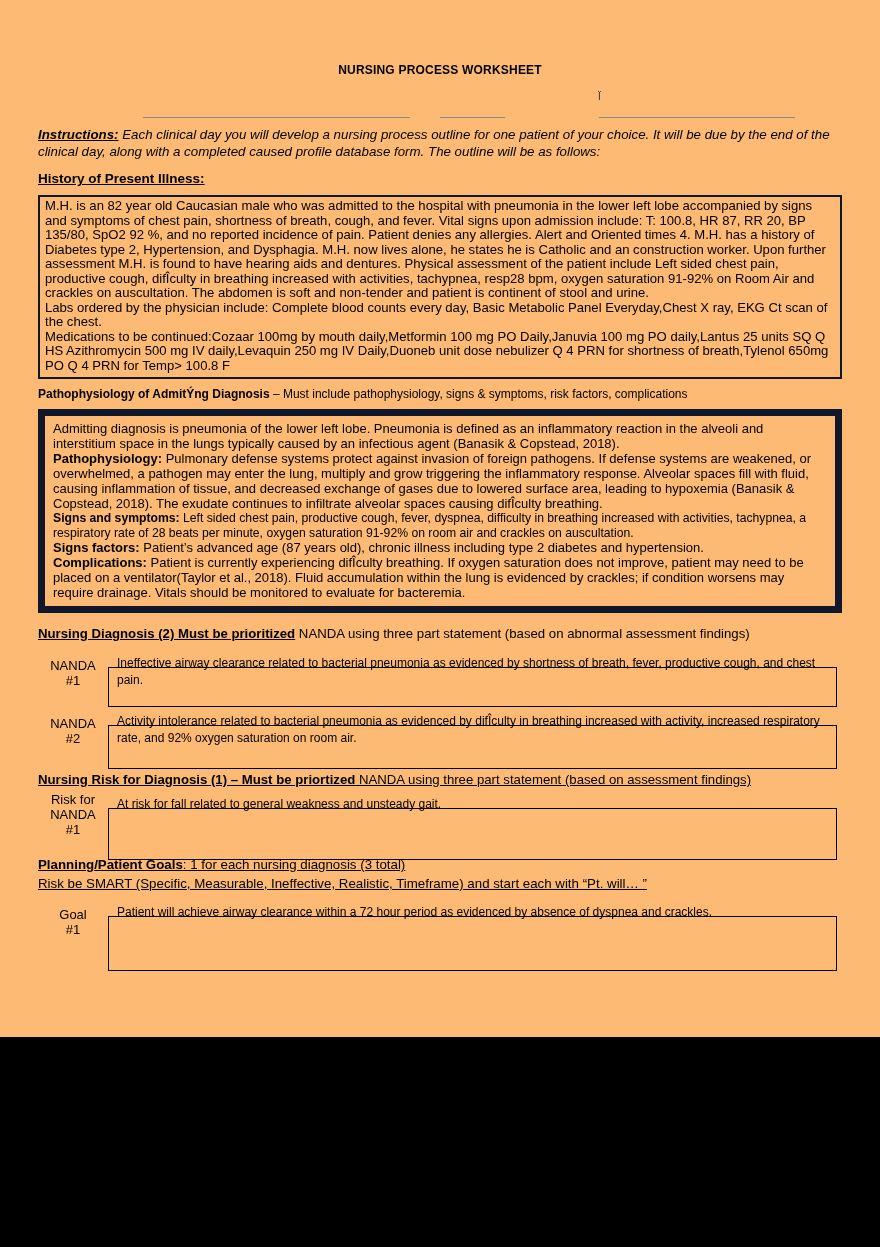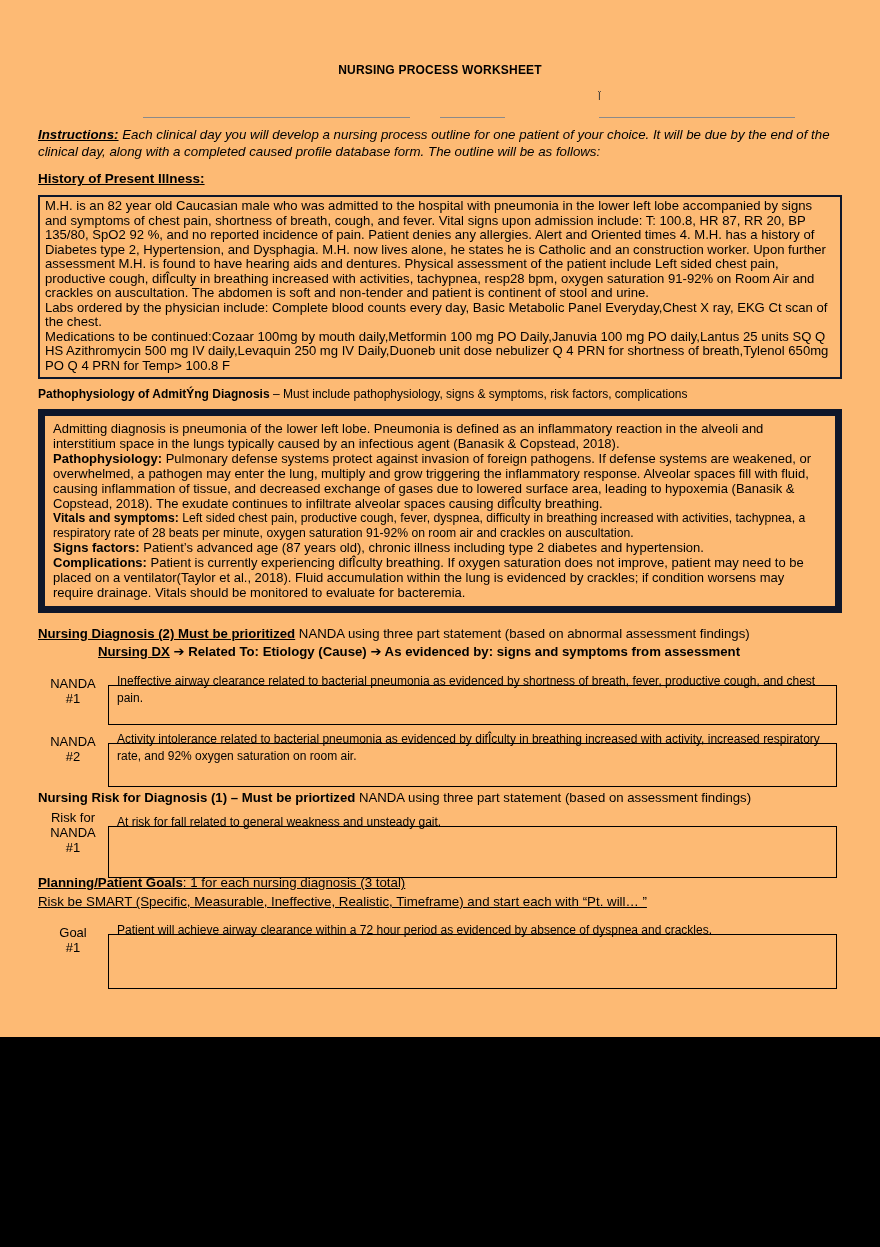--- a/index.html
+++ b/index.html
@@ -44,21 +44,21 @@
   .dx-box { position:absolute; left:0; right:0; border:1px solid #000; background:transparent; z-index:1; }
 
   .row-nanda1 { margin-top:10px; }
   .nanda1-content { min-height:56px; }
   .nanda1-box { top:16px; height:40px; }
 
   .row-nanda2 { margin-top:2px; }
   .nanda2-content { min-height:60px; }
   .nanda2-box { top:16px; height:44px; }
 
-  .risk-heading { margin-top:3px; font-size:13.2px; }
+  .risk-heading { margin-top:3px; font-size:13.2px; text-decoration:underline; }
   .risk-heading .b { font-weight:bold; }
 
   .risk-sub-row { display:flex; margin-top:7px; align-items:flex-end; }
   .risk-blank { width:180px; flex:none; border-bottom:1px solid #000; height:14px; }
   .risk-subheading { width:440px; text-align:center; font-weight:bold; font-size:13.2px; }
 
   .row-risk { margin-top:5px; }
   .risk-label { padding-top:0; }
   .risk-content { min-height:68px; }
   .risk-box { top:16px; height:52px; }
@@ -96,28 +96,27 @@
       <p>M.H. is an 82 year old Caucasian male who was admitted to the hospital with pneumonia in the lower left lobe accompanied by signs and symptoms of chest pain, shortness of breath, cough, and fever. Vital signs upon admission include: T: 100.8, HR 87, RR 20, BP 135/80, SpO2 92 %,  and no reported incidence of pain. Patient denies any allergies. Alert and Oriented times 4. M.H. has a history of Diabetes type 2, Hypertension, and Dysphagia. M.H. now lives alone, he states he is Catholic and an construction worker. Upon further assessment M.H. is found to have hearing aids and dentures. Physical assessment of the patient include Left sided chest pain, productive cough, difÎculty in breathing increased with activities, tachypnea, resp28 bpm, oxygen saturation 91-92% on Room Air and crackles on auscultation. The abdomen is soft and non-tender and patient is continent of stool and urine.</p>
       <p>Labs ordered by the physician include:  Complete blood counts every day, Basic Metabolic Panel Everyday,Chest X ray, EKG Ct scan of the chest.</p>
       <p>Medications to be continued:Cozaar 100mg by mouth daily,Metformin 100 mg PO Daily,Januvia 100 mg PO daily,Lantus 25 units SQ  Q HS  Azithromycin 500 mg IV daily,Levaquin 250 mg IV Daily,Duoneb unit dose nebulizer Q 4 PRN for shortness of breath,Tylenol 650mg PO Q 4 PRN for Temp&gt; 100.8 F</p>
     </div>
 
     <p class="patho-heading"><b>Pathophysiology of AdmitÝng Diagnosis</b><span> – Must include pathophysiology, signs &amp; symptoms, risk factors, complications</span></p>
 
     <div class="box patho-box">
       <p>Admitting diagnosis is pneumonia of the lower left lobe. Pneumonia is defined as an inflammatory reaction in the alveoli and interstitium space in the lungs typically caused by an infectious agent (Banasik &amp; Copstead, 2018).</p>
       <p><b>Pathophysiology:</b><span> Pulmonary defense systems protect against invasion of foreign pathogens. If defense systems are weakened, or overwhelmed, a pathogen may enter the lung, multiply and grow triggering the inflammatory response. Alveolar spaces fill with fluid, causing inflammation of tissue, and decreased exchange of gases due to lowered surface area, leading to hypoxemia (Banasik &amp; Copstead, 2018). The exudate continues to infiltrate alveolar spaces causing difÎculty breathing.</span></p>
-      <p class="small"><b>Vitals and symptoms:</b><span> Left sided chest pain, productive cough,  fever, dyspnea, difficulty in breathing increased with activities, tachypnea, a respiratory rate of 28 beats per minute, oxygen saturation 91-92% on room air and crackles on auscultation.</span></p>
+      <p class="small"><b>Signs and symptoms:</b><span> Left sided chest pain, productive cough,  fever, dyspnea, difficulty in breathing increased with activities, tachypnea, a respiratory rate of 28 beats per minute, oxygen saturation 91-92% on room air and crackles on auscultation.</span></p>
       <p><b>Signs factors:</b><span> Patient’s advanced age (87 years old), chronic illness including type 2 diabetes and hypertension.</span></p>
       <p><b>Complications:</b><span> Patient is currently experiencing difÎculty breathing. If oxygen saturation does not improve, patient may need to be placed on a ventilator(Taylor et al., 2018). Fluid accumulation within the lung is evidenced by crackles; if condition worsens may require drainage. Vitals should be monitored to evaluate for bacteremia.</span></p>
     </div>
 
     <p class="nd-heading"><span class="hl">Nursing Diagnosis (2) Must be prioritized</span><span> NANDA using three part statement (based on abnormal assessment findings)</span></p>
 
-    <p class="nd-subheading"><span class="u">Nursing DX</span><span> ➔ Related To: Etiology (Cause) ➔ As evidenced by: signs and symptoms from assessment</span></p>
 
     <div class="dx-row row-nanda1">
       <div class="dx-label">
         <span class="lbl-line">NANDA</span>
         <span class="lbl-line">#1</span>
       </div>
       <div class="dx-content nanda1-content">
         <p class="dx-text">Ineffective airway clearance related to bacterial pneumonia as evidenced by shortness of breath, fever, productive cough, and chest pain.</p>
         <div class="dx-box nanda1-box"></div>
       </div>

